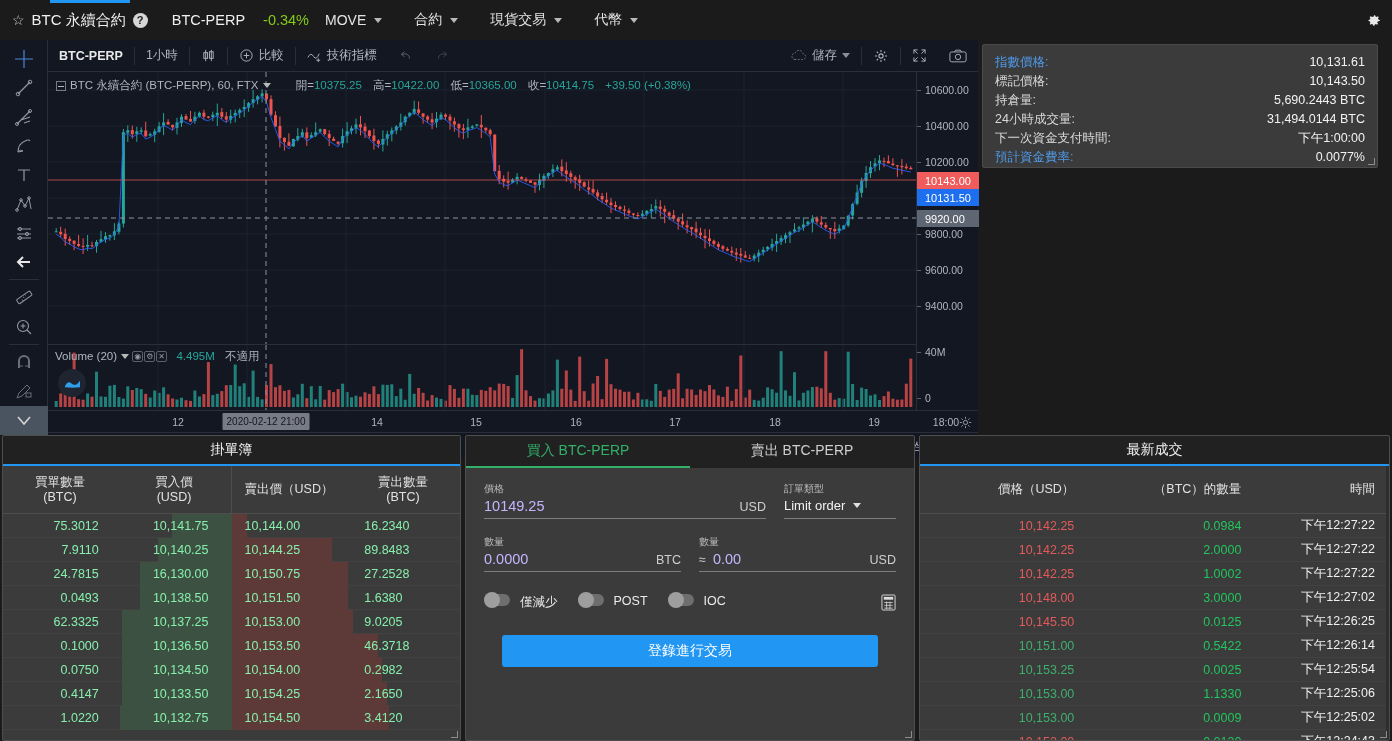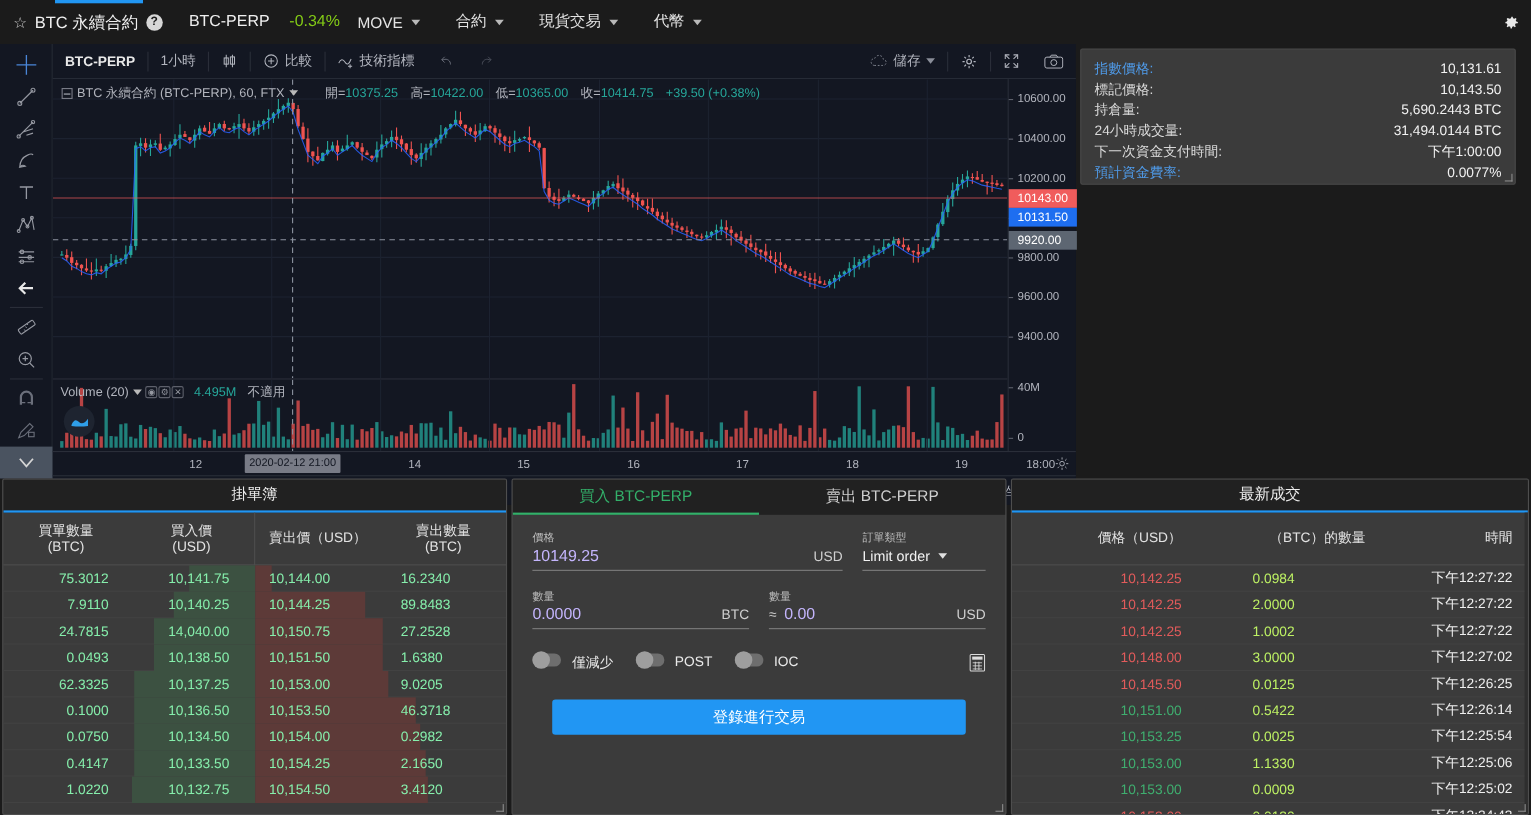--- a/index.html
+++ b/index.html
@@ -177,21 +177,21 @@
   .tr-head{
     display:flex;height:48px;align-items:center;font-size:12.5px;color:#e2e2e2;
     border-bottom:1px solid #4e4e4e;padding:0 14px;
   }
   .tr-head .c1{ flex:1.05;text-align:right; }
   .tr-head .c2{ flex:1.25;text-align:right; }
   .tr-head .c3{ flex:1;text-align:right; }
   .tr-row{ display:flex;height:24px;align-items:center;font-size:12.5px;padding:0 14px;
            border-bottom:1px solid #424242; }
   .tr-row .c1{ flex:1.05;text-align:right; }
-  .tr-row .c2{ flex:1.25;text-align:center;color:#bef264; }
+  .tr-row .c2{ flex:1.25;text-align:right;color:#22c55e; }
   .tr-row .c3{ flex:1;text-align:right;color:#efefef; }
   .up{ color:#3fae6f; } .down{ color:#e25b5b; }
   .resize-grip{ position:absolute;right:2px;bottom:2px;width:7px;height:7px;
     border-right:1px solid #8c8c8c;border-bottom:1px solid #8c8c8c; }
   .scroll-strip{ position:absolute;right:0;top:30px;width:3px;height:276px;background:#2e2e2e; }
 </style>
 </head>
 <body>
 
 <div id="topnav">
@@ -1148,21 +1148,21 @@
         <div class="depth-ask" style="left: 50%; width: 22%;"></div>
         <div class="cell bidsz">7.9110</div>
         <div class="cell bidpx">10,140.25</div>
         <div class="cell askpx">10,144.25</div>
         <div class="cell asksz">89.8483</div>
       </div>
       <div class="ob-row">
         <div class="depth-bid" style="right: 50%; width: 20%;"></div>
         <div class="depth-ask" style="left: 50%; width: 25.5%;"></div>
         <div class="cell bidsz">24.7815</div>
-        <div class="cell bidpx">14,040.00</div>
+        <div class="cell bidpx">16,130.00</div>
         <div class="cell askpx">10,150.75</div>
         <div class="cell asksz">27.2528</div>
       </div>
       <div class="ob-row">
         <div class="depth-bid" style="right: 50%; width: 20%;"></div>
         <div class="depth-ask" style="left: 50%; width: 25.5%;"></div>
         <div class="cell bidsz">0.0493</div>
         <div class="cell bidpx">10,138.50</div>
         <div class="cell askpx">10,151.50</div>
         <div class="cell asksz">1.6380</div>

